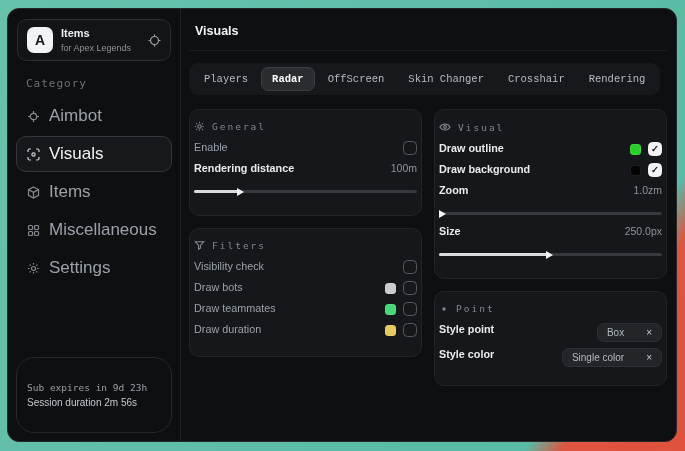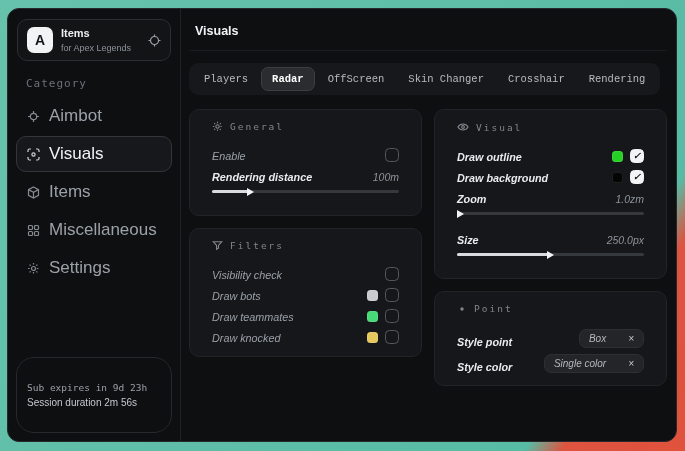--- a/index.html
+++ b/index.html
@@ -42,27 +42,27 @@
   .foot-1 { font-family:"DejaVu Sans Mono", monospace; font-size:9.5px; color:#9aa0a8; white-space:nowrap; }
   .foot-2 { font-size:10px; color:#c3c8cf; margin-top:4px; white-space:nowrap; }
   
   .main { flex:1; padding:13px 9px 0 8px; display:flex; flex-direction:column; min-width:0; }
   .main-title { font-size:12.5px; font-weight:700; color:#f1f3f5; padding:2px 6px 12px; border-bottom:1px solid #1b1d20; }
   .tabs { display:inline-flex; align-self:flex-start; background:#17181b; border-radius:9px; padding:4px; gap:2px; margin-top:12px;font-family:Liberation Mono, monospace; }
   .tab { padding:5px 10px; font-size:10.5px; color:#b6bac0; border-radius:7px; border:1px solid transparent; cursor:pointer; white-space:nowrap; }
   .tab.active { background:#2a2c30; border-color:#3b3e43; color:#ffffff; font-weight:600; }
   .content { display:grid; grid-template-columns:1fr 1fr; gap:12px; margin-top:14px; align-items:start; }
   .col { display:flex; flex-direction:column; gap:12px; min-width:0; }
-  .panel { background:#16171a; border:1px solid #222428; border-radius:10px; padding:11px 22px 12px; }
+  .panel { background:#16171a; border:1px solid #222428; border-radius:10px; padding:11px 4px 12px; }
   .panel-title {
     display:flex; align-items:center; gap:7px; font-family:"DejaVu Sans Mono", monospace;
     font-size:9.5px; color:#80868e; letter-spacing:2px; margin-bottom:9px; white-space:nowrap;
   }
   .panel-title svg { flex-shrink:0; }
-  .row { display:flex; align-items:flex-end; min-height:21px;font-style:italic; }
+  .row { display:flex; align-items:flex-start; min-height:21px; }
   .row.tall { min-height:25px; }
   .row-label { font-size:10.8px; color:#9aa1a9; white-space:nowrap; }
   .row-label.bright { color:#e9ebee; font-weight:600; }
   .row-controls { margin-left:auto; display:flex; align-items:center; gap:7px; }
   .row-value { margin-left:auto; font-size:10.5px; color:#8d939b; }
   .checkbox {
     width:14px; height:14px; border:1.5px solid #54585e; border-radius:4.5px;
     cursor:pointer; flex-shrink:0;
   }
   .checkbox.checked {
@@ -233,21 +233,21 @@
             </div>
           </div>
           <div class="row">
             <span class="row-label">Draw teammates</span>
             <div class="row-controls">
               <div class="swatch" style="background: rgb(70, 217, 119);"></div>
               <div class="checkbox"></div>
             </div>
           </div>
           <div class="row">
-            <span class="row-label">Draw knocked</span>
+            <span class="row-label">Draw duration</span>
             <div class="row-controls">
               <div class="swatch" style="background: rgb(230, 201, 92);"></div>
               <div class="checkbox"></div>
             </div>
           </div>
         </div>
       </div>
 
       <div class="col">
 

